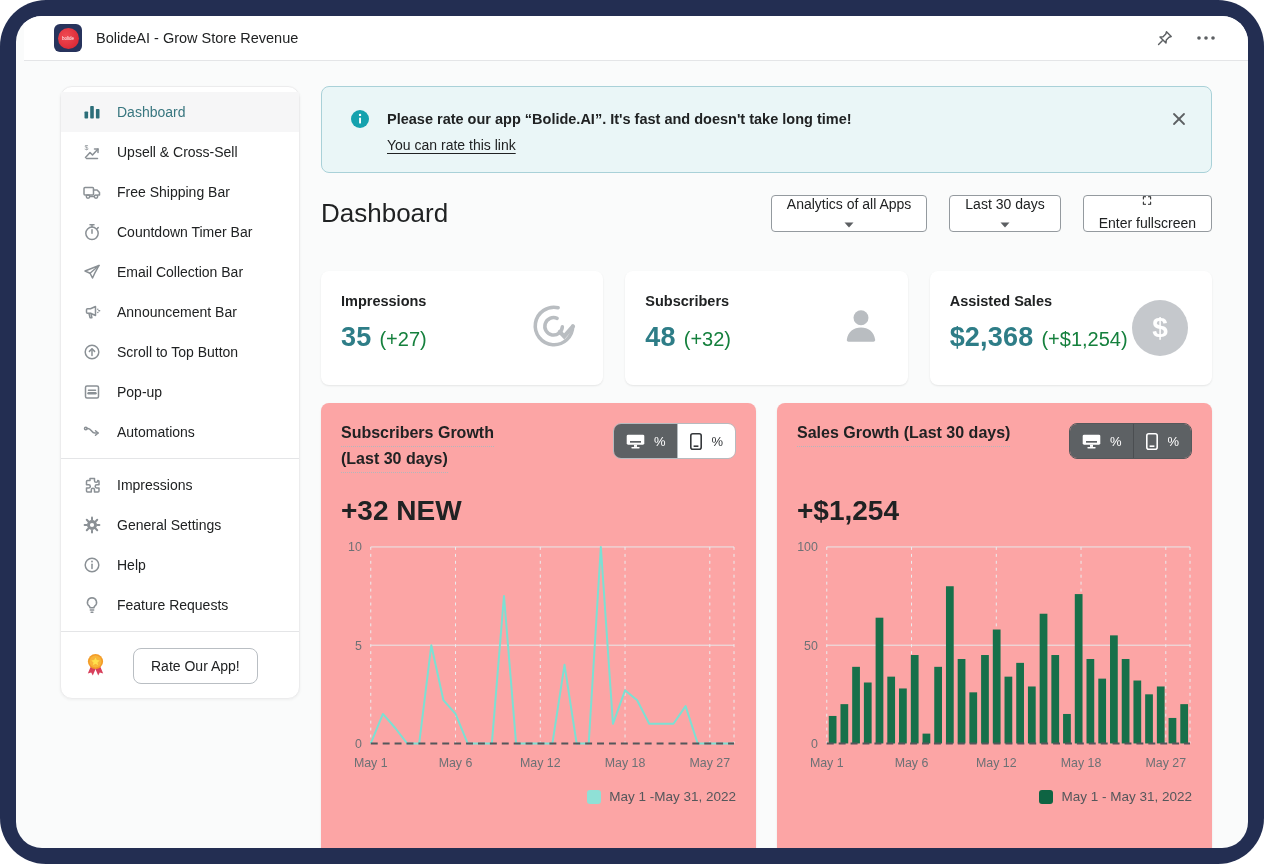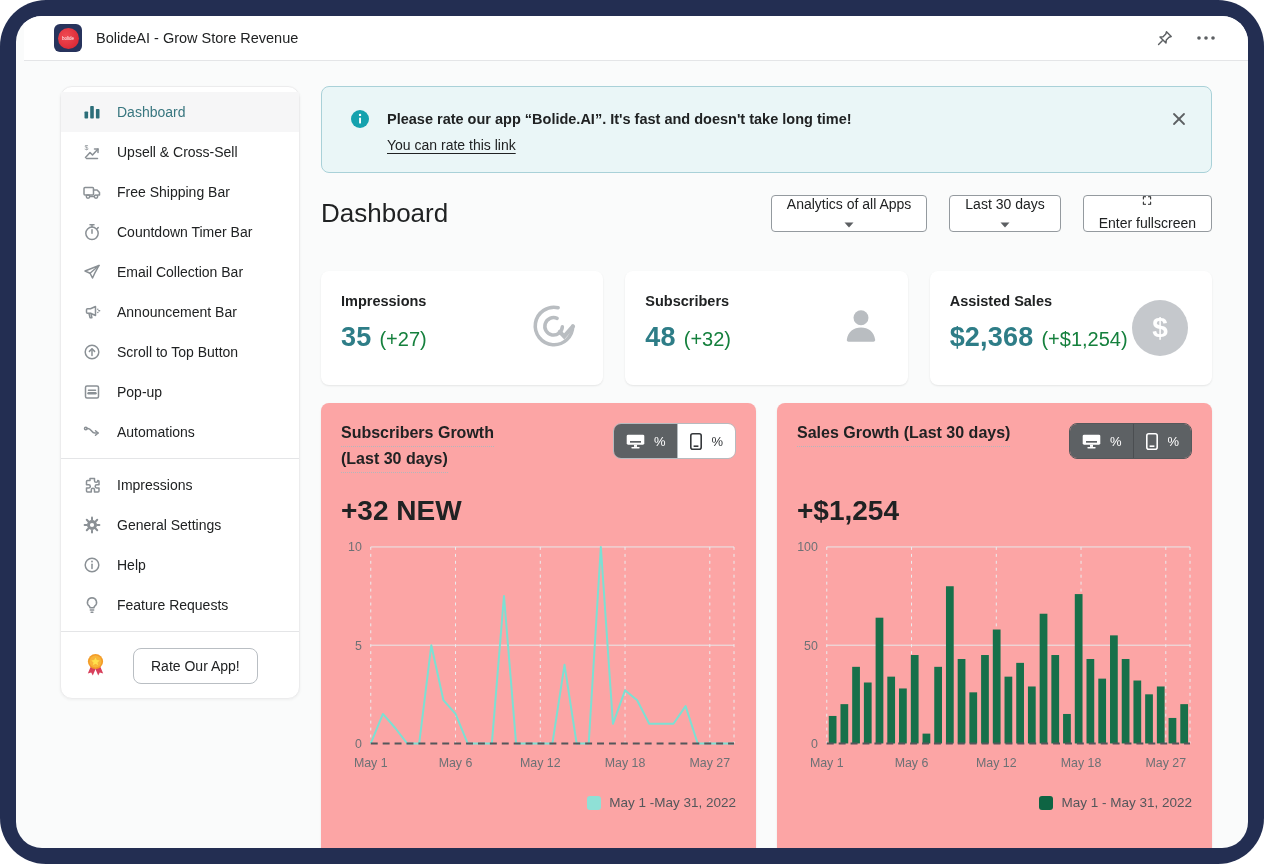--- a/index.html
+++ b/index.html
@@ -77,21 +77,21 @@
   .seg{display:flex;align-items:center;gap:9px;padding:0 12px;font-size:13px;border:none;cursor:pointer;
        background:#fff;color:#35383b;font-family:inherit;}
   .seg.dark{background:#5d6164;color:#fff;}
   .seg + .seg{border-left:1px solid #b6bbbf;}
   .toggle.all-dark .seg + .seg{border-left:1px solid #4b4e51;}
   .seg .slot{fill:#fff;}
   .seg.dark .slot{fill:#5d6164;}
   .highlight{font-size:28px;font-weight:700;color:#202223;margin:14px 0 12px;}
   .chart-svg{display:block;width:100%;height:auto;}
   .tick{font-family:"Liberation Sans",sans-serif;font-size:12.5px;fill:#6d7175;}
-  .legend{display:flex;justify-content:flex-end;align-items:center;gap:8px;margin-top:24px;
+  .legend{display:flex;justify-content:flex-end;align-items:center;gap:8px;margin-top:18px;
           font-size:13.5px;color:#54575b;}
   .legend .sq{width:14px;height:14px;border-radius:3px;flex:0 0 auto;}
 </style>
 </head>
 <body>
 
 <div class="frame">
   <div class="window">
 
     <div class="topbar">

